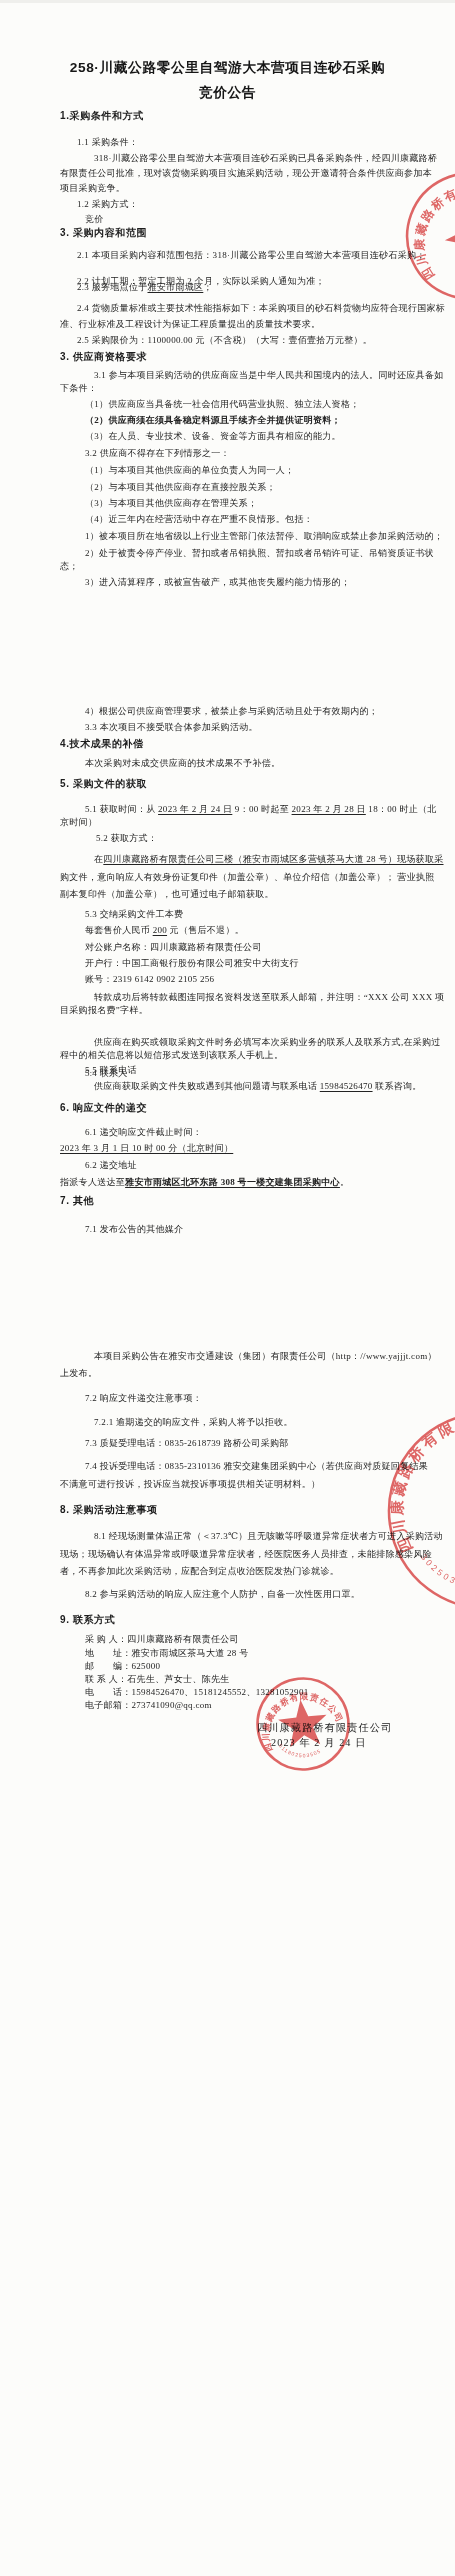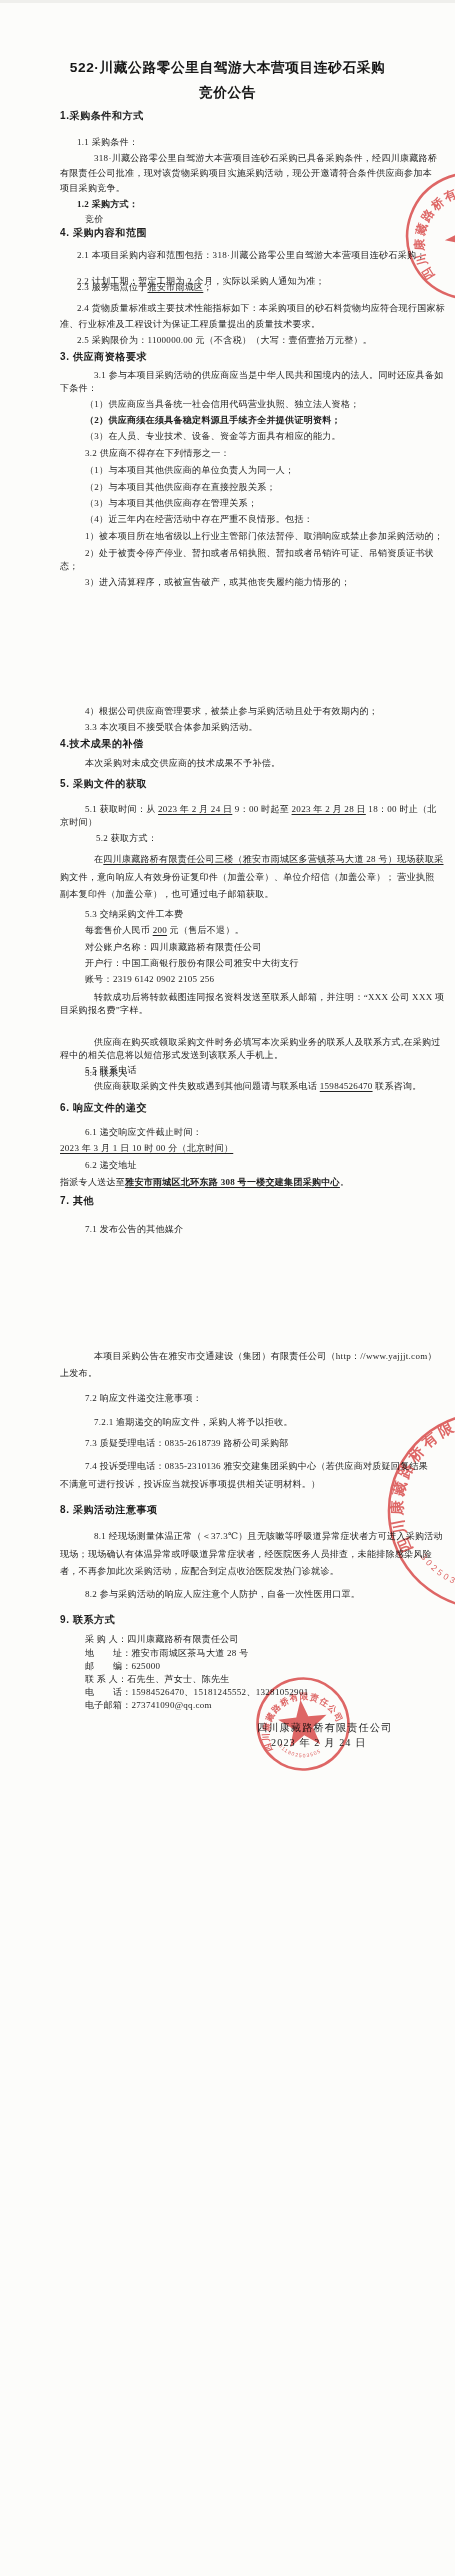--- a/index.html
+++ b/index.html
@@ -36,30 +36,30 @@
     font-family:"Liberation Sans","DejaVu Sans",sans-serif;
     fill:currentColor;
   }
 </style>
 </head>
 <body>
 
 <div id="page">
 
   <div>
-      <div class="ln title" style="top: 60px;"><span>522·川藏公路零公里自驾游大本营项目连砂石采购</span></div>
+      <div class="ln title" style="top: 60px;"><span>258·川藏公路零公里自驾游大本营项目连砂石采购</span></div>
       <div class="ln title" style="top: 85px;"><span>竞价公告</span></div>
       <div class="ln h" style="top: 110px; left: 60px;"><span>1.采购条件和方式</span></div>
       <div class="ln" style="top: 137px; left: 77px;"><span>1.1 采购条件：</span></div>
       <div class="ln" style="top: 153px; left: 94px;"><span>318·川藏公路零公里自驾游大本营项目连砂石采购已具备采购条件，经四川康藏路桥</span></div>
       <div class="ln" style="top: 168px; left: 60px;"><span>有限责任公司批准，现对该货物采购项目实施采购活动，现公开邀请符合条件供应商参加本</span></div>
       <div class="ln" style="top: 183px; left: 60px;"><span>项目采购竞争。</span></div>
-      <div class="ln" style="top: 199px; left: 77px; font-weight: bold;"><span>1.2 采购方式：</span></div>
+      <div class="ln" style="top: 199px; left: 77px;"><span>1.2 采购方式：</span></div>
       <div class="ln" style="top: 214px; left: 85px;"><span>竞价</span></div>
-      <div class="ln h" style="top: 227px; left: 60px;"><span>4. 采购内容和范围</span></div>
+      <div class="ln h" style="top: 227px; left: 60px;"><span>3. 采购内容和范围</span></div>
       <div class="ln" style="top: 250px; left: 77px;"><span>2.1 本项目采购内容和范围包括：318·川藏公路零公里自驾游大本营项目连砂石采购；</span></div>
       <div class="ln" style="top: 276px; left: 77px; font-family: Liberation Serif, serif;"><span>2.2 计划工期：暂定工期为 2 个月，实际以采购人通知为准；</span></div>
       <div class="ln" style="top: 282px; left: 77px;"><span>2.3 服务地点位于</span><span class="u">雅安市雨城区</span><span>；</span></div>
       <div class="ln" style="top: 303px; left: 77px;"><span>2.4 货物质量标准或主要技术性能指标如下：本采购项目的砂石料货物均应符合现行国家标</span></div>
       <div class="ln" style="top: 319px; left: 60px;"><span>准、行业标准及工程设计为保证工程质量提出的质量技术要求。</span></div>
       <div class="ln" style="top: 335px; left: 77px;"><span>2.5 采购限价为：1100000.00 元（不含税）（大写：壹佰壹拾万元整）。</span></div>
       <div class="ln h" style="top: 351px; left: 60px;"><span>3. 供应商资格要求</span></div>
       <div class="ln" style="top: 370px; left: 94px;"><span>3.1 参与本项目采购活动的供应商应当是中华人民共和国境内的法人。同时还应具备如</span></div>
       <div class="ln" style="top: 383px; left: 60px;"><span>下条件：</span></div>
       <div class="ln" style="top: 399px; left: 85px;"><span>（1）供应商应当具备统一社会信用代码营业执照、独立法人资格；</span></div>

